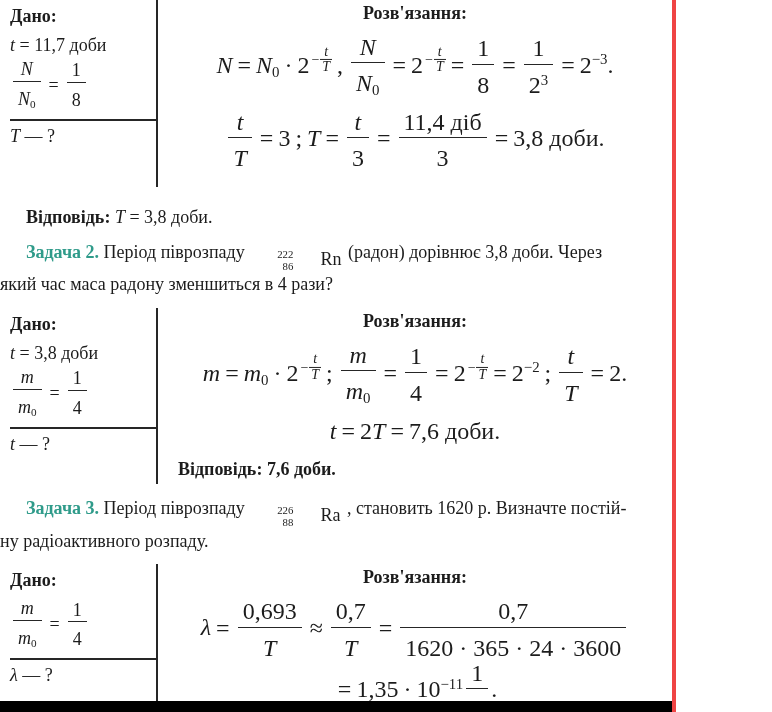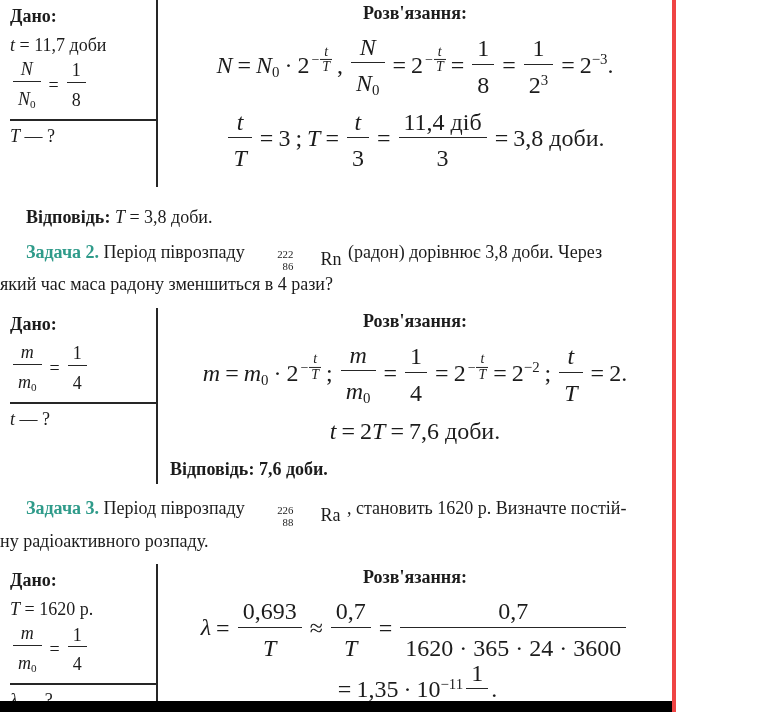--- a/index.html
+++ b/index.html
@@ -46,21 +46,21 @@
   .tfrac{display:inline-block;text-align:center;margin-left:1px;}
   .tnum{display:block;line-height:1.05;padding:0 2px;}
   .tden{display:block;border-top:1px solid #262626;line-height:1.05;padding:0 2px;}
 
   
   .nuclide{display:inline-flex;align-items:flex-end;white-space:nowrap;margin:0 2px;}
   .nstack{display:inline-flex;flex-direction:column;font-size:0.6em;line-height:1.1;text-align:right;margin-right:1px;}
 
   
   .answer{margin:20px 0 4px 26px;}
-  .answer-inline{margin:14px 0 0 2px;}
+  .answer-inline{margin:14px 0 0 10px;}
   .answer-label{font-weight:bold;}
   .answer-bold{font-weight:bold;}
   .task{margin:12px 10px 10px 0;text-indent:26px;line-height:1.42;}
   .task-label{color:var(--teal,#2f9b8a);font-weight:bold;}
 </style>
 </head>
 <body>
 
 <div class="page">
 
@@ -125,20 +125,24 @@
           <span>86</span>
         </span>
         <span>Rn</span>
       </span><span> (радон) дорівнює 3,8 доби. Через</span><br>
     <span>який час маса радону зменшиться в 4 рази?</span>
   </p>
 
   <div class="worked">
     <div class="dano-col">
       <div class="dano-label">Дано:</div>
+      <div class="given-line">
+        <span class="mi">t</span>
+        <span>= 3,8 доби</span>
+      </div>
       <div class="ratio-line">
         <span class="frac">
           <span class="fnum mi">m</span>
           <span class="fden"><span class="mi">m</span><span class="ssub">0</span></span>
         </span>
         <span class="mo">=</span>
         <span class="frac">
           <span class="fnum">1</span>
           <span class="fden">4</span>
         </span>
@@ -184,24 +188,20 @@
           <span>88</span>
         </span>
         <span>Ra</span>
       </span><span> , становить 1620 р. Визначте постій-</span><br>
     <span>ну радіоактивного розпаду.</span>
   </p>
 
   <div class="worked">
     <div class="dano-col">
       <div class="dano-label">Дано:</div>
-      <div class="given-line">
-        <span class="mi">T</span>
-        <span>= 1620 р.</span>
-      </div>
       <div class="ratio-line">
         <span class="frac">
           <span class="fnum mi">m</span>
           <span class="fden"><span class="mi">m</span><span class="ssub">0</span></span>
         </span>
         <span class="mo">=</span>
         <span class="frac">
           <span class="fnum">1</span>
           <span class="fden">4</span>
         </span>

